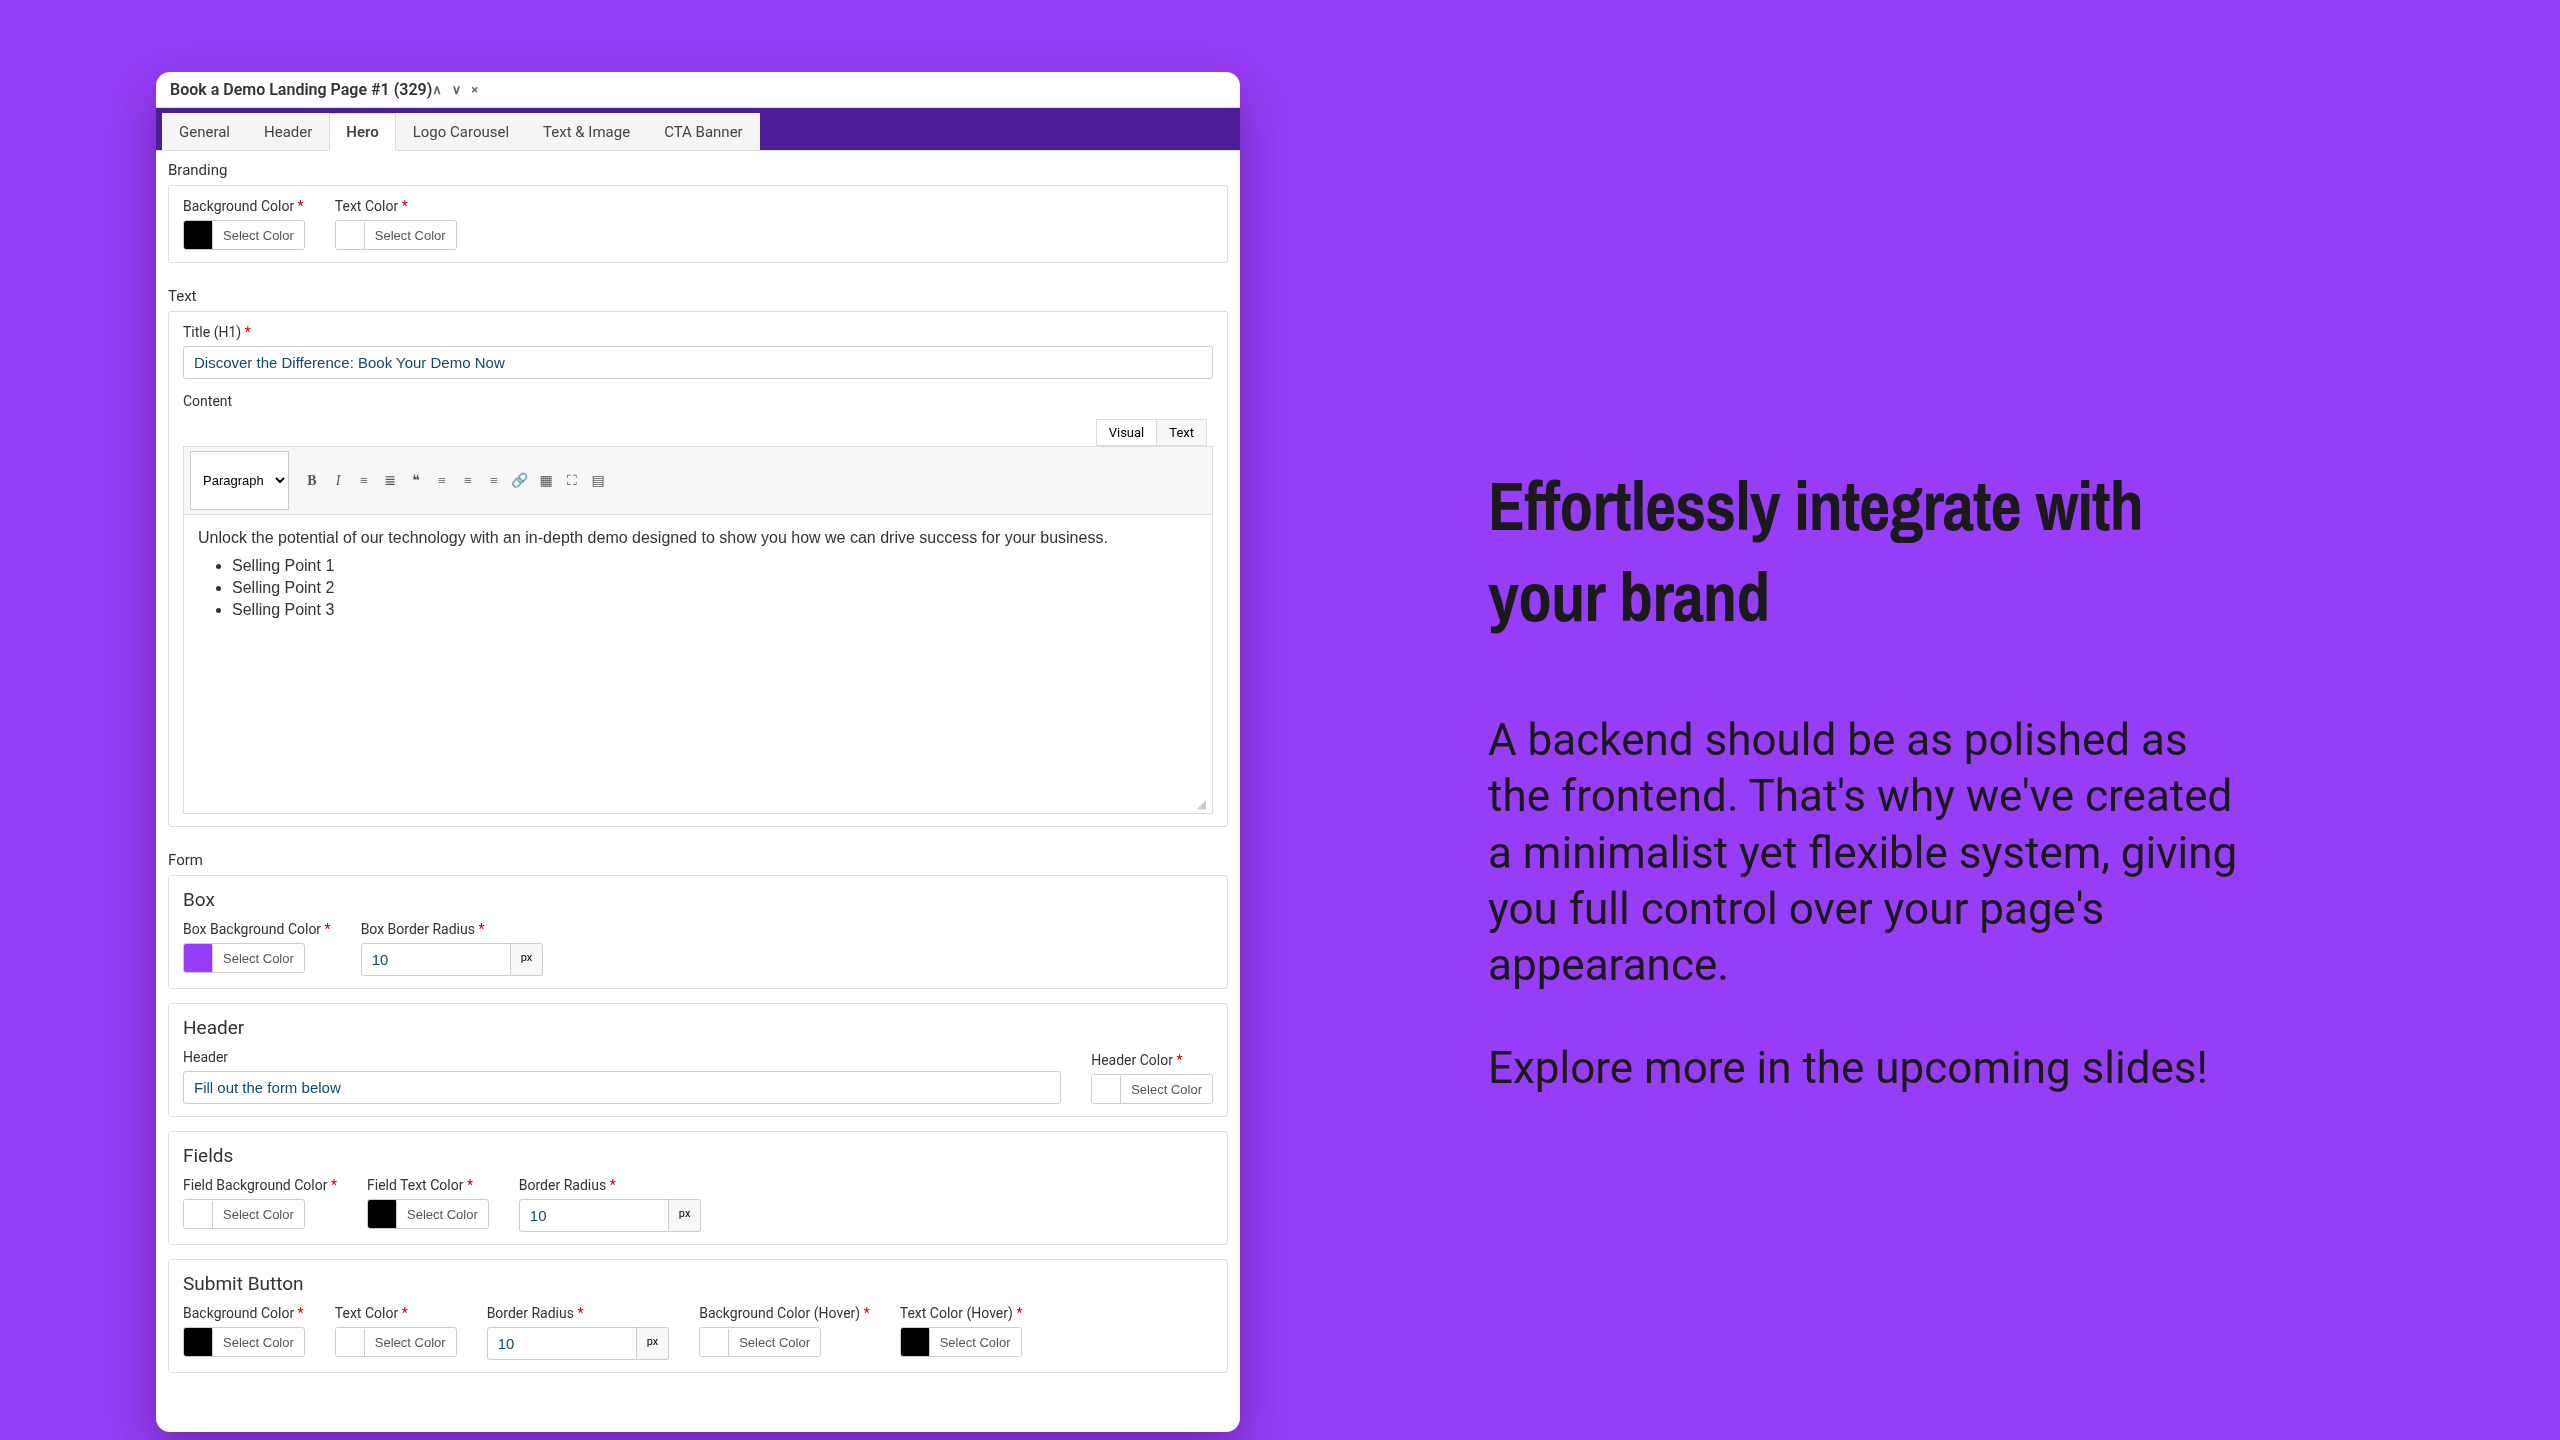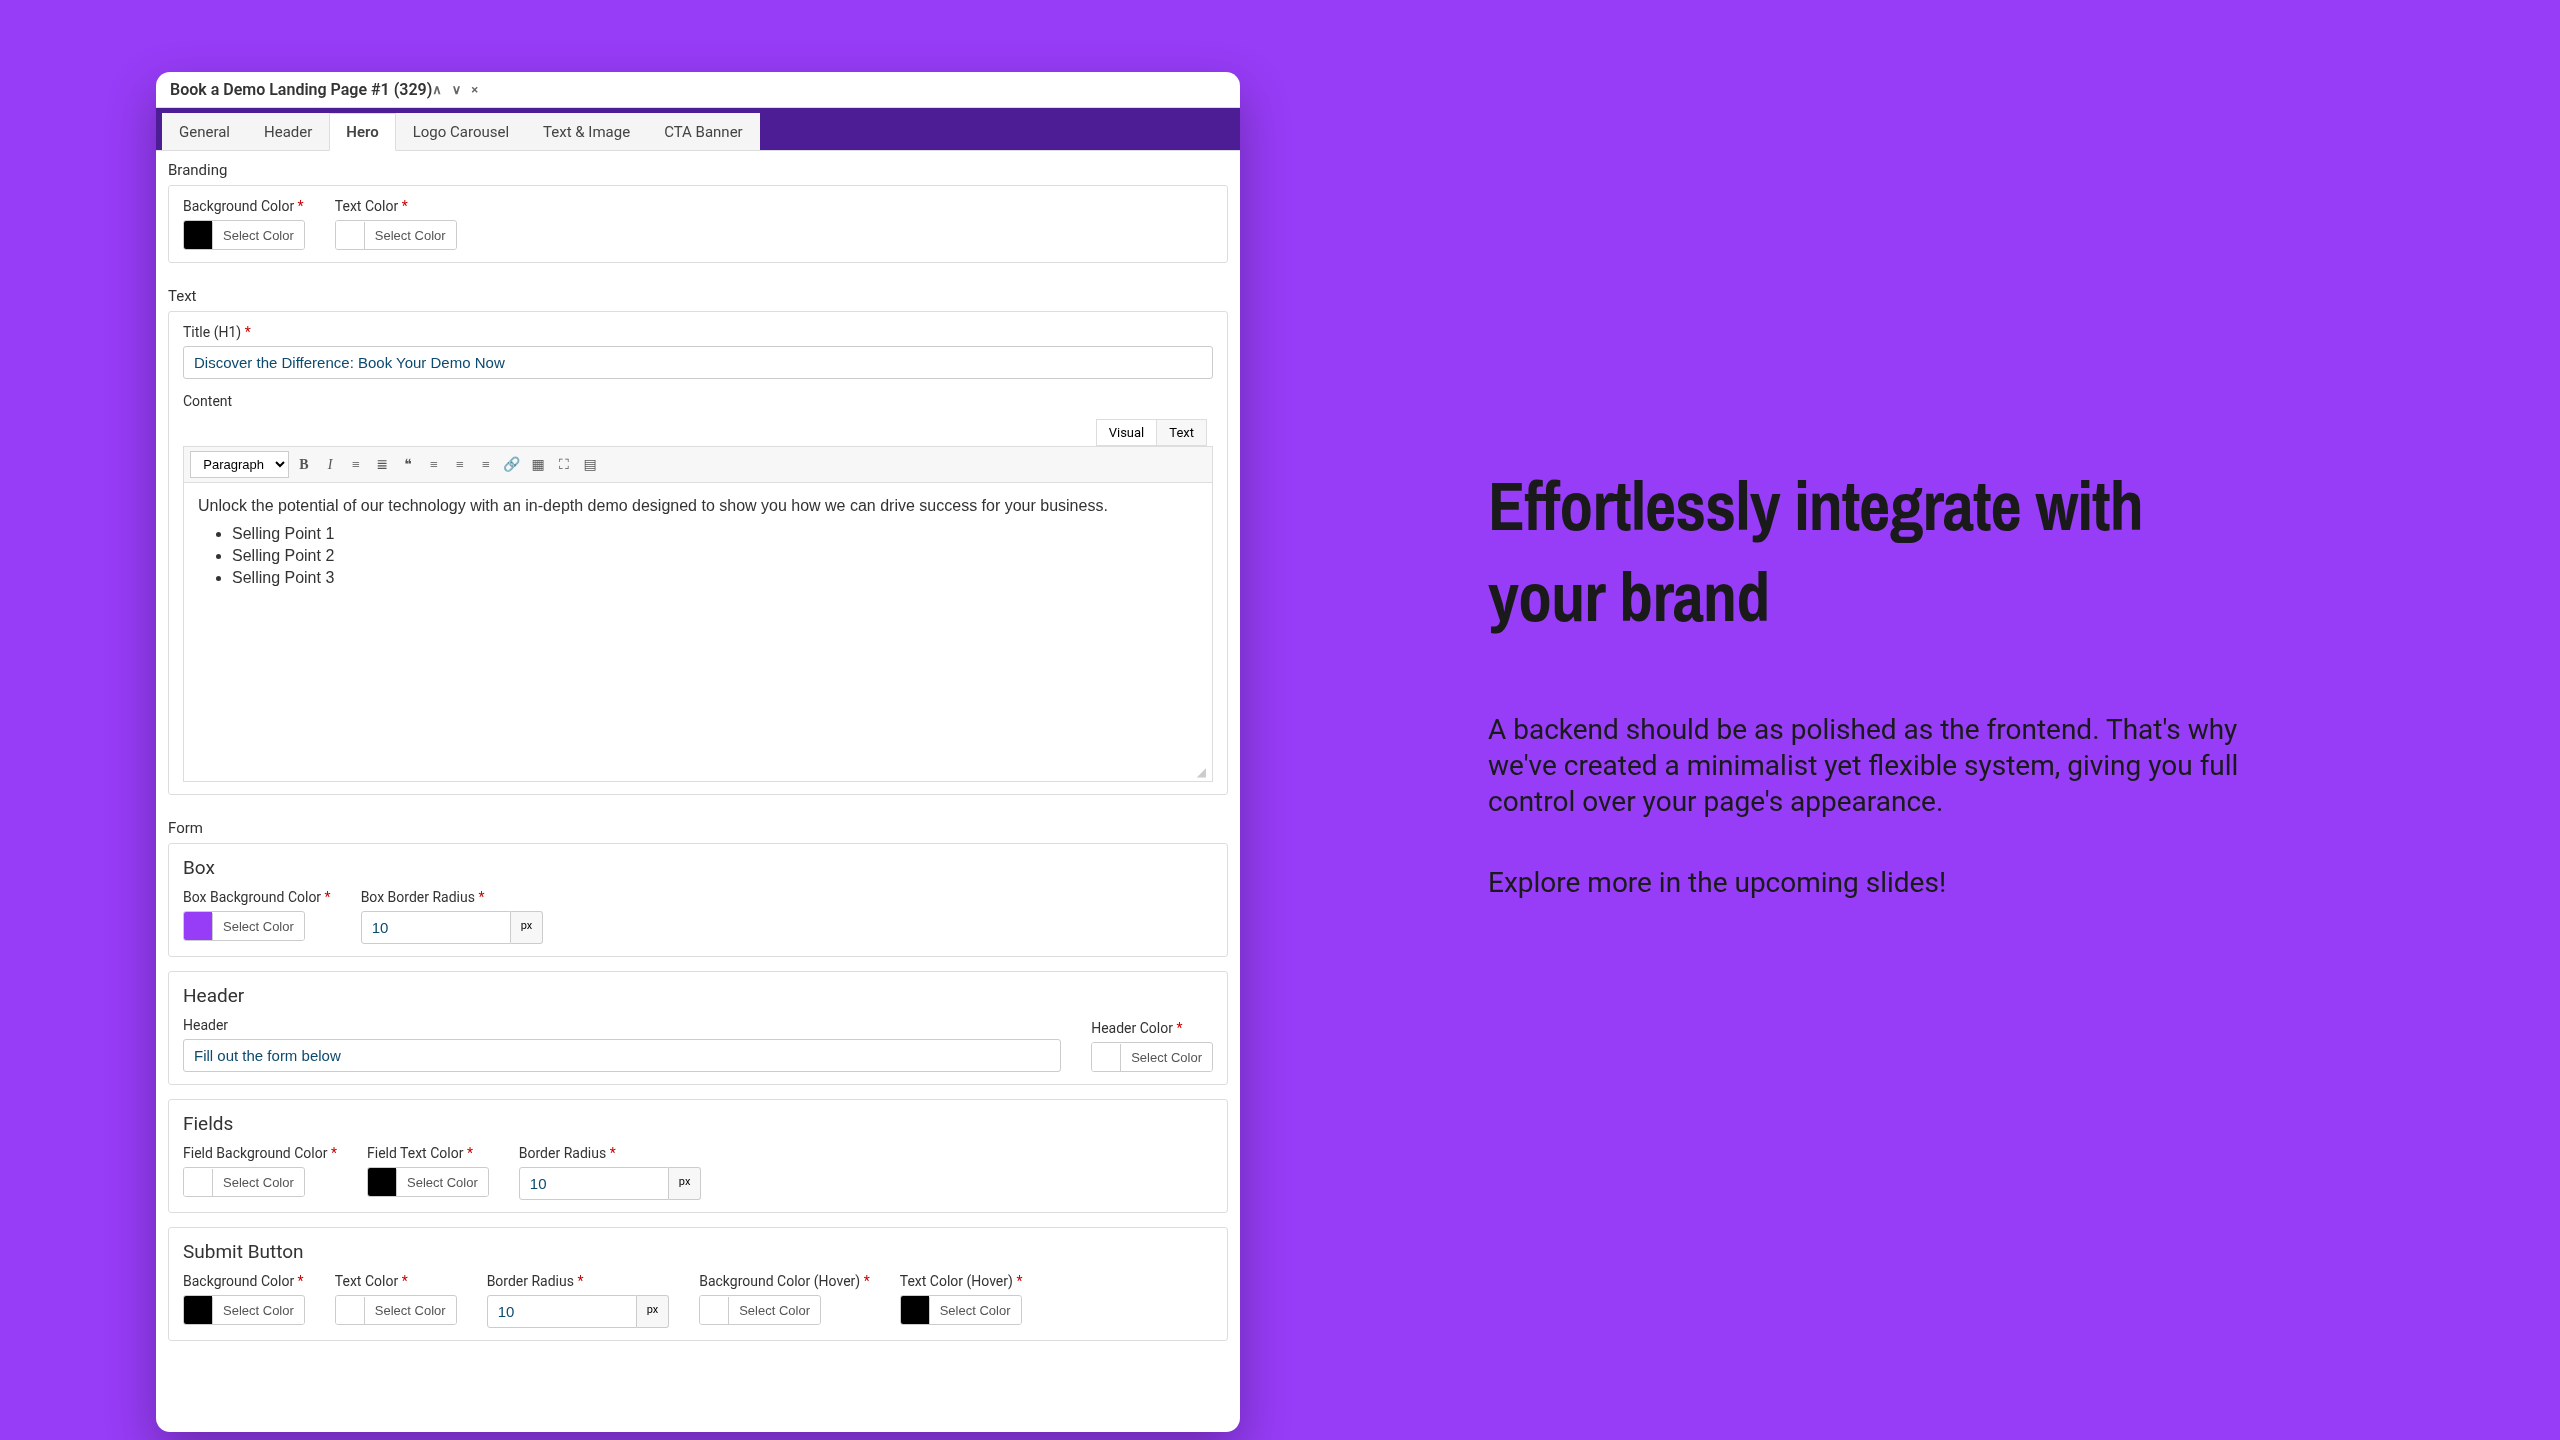--- a/index.html
+++ b/index.html
@@ -108,25 +108,24 @@
 .wysiwyg-toolbar {
   display: flex;
   align-items: center;
   gap: 0;
   background: #f7f7f7;
   border-bottom: 1px solid #ddd;
   padding: 4px 6px;
 }
 .format-select {
   font-size: 13px;
-  padding: 4px 8px;
+  padding: 20px 8px;
   border: 1px solid #ccc;
   background: #fff;
-  margin-right: 2px;
-  text-align: right;
+  margin-right: 10px;
 }
 .tbtn {
   width: 26px;
   height: 26px;
   display: flex;
   align-items: center;
   justify-content: center;
   font-size: 14px;
   color: #555;
   cursor: pointer;
@@ -152,21 +151,21 @@
 }
 .right-heading {
   font-size: 68px;
   font-weight: 800;
   font-family: "Archivo Narrow", "Arial Narrow", Arial, sans-serif;
   font-stretch: condensed;
   letter-spacing: -1px;
   margin-bottom: 70px;
 }
 .right-body {
-  font-size: 28px;
+  font-size: 44px;
   line-height: 1.28;
   color: #1a1a1a;
   font-weight: 400;
   margin-top: 24px;
 }
 .right-body p { margin-bottom: 46px; }
 </style>
 </head>
 <body>
 

